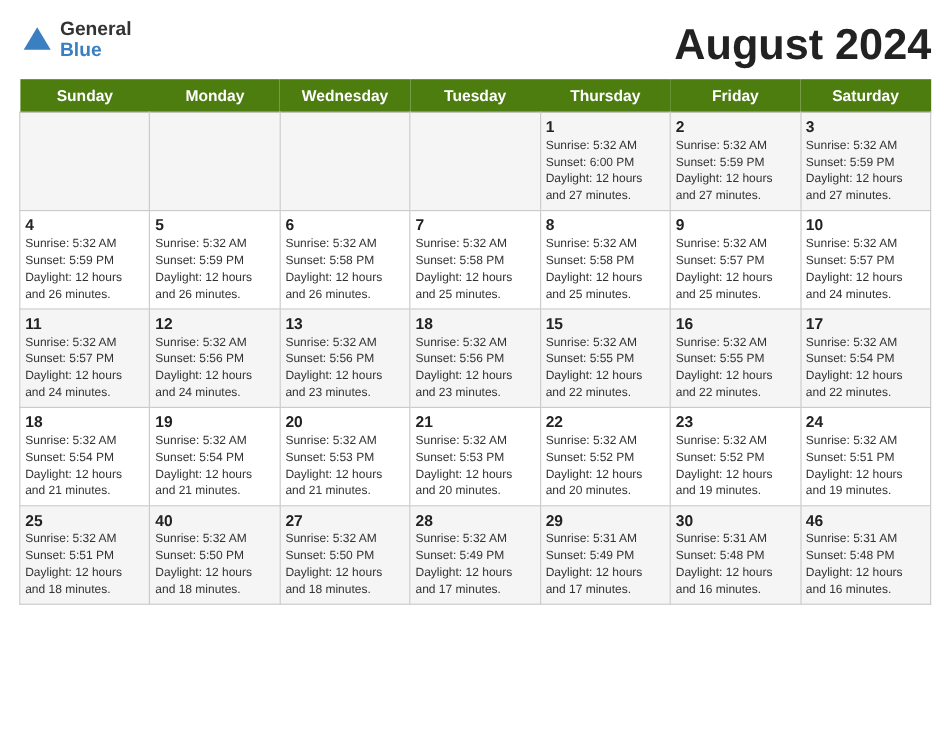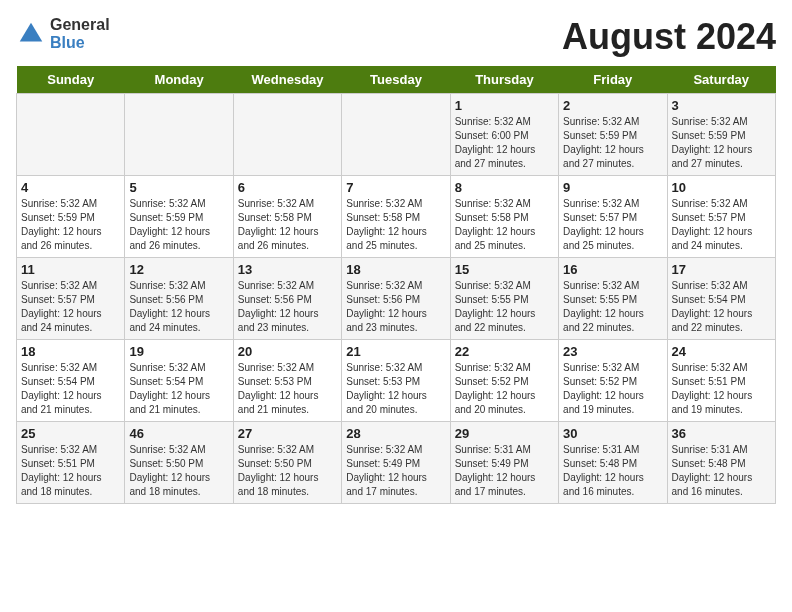--- a/index.html
+++ b/index.html
@@ -282,21 +282,21 @@
         </td>
       </tr>
       <tr>
         <td>
           <span class="day-num">25</span>
           <div class="day-info" style="white-space: pre-line;">Sunrise: 5:32 AM
 Sunset: 5:51 PM
 Daylight: 12 hours and 18 minutes.</div>
         </td>
         <td>
-          <span class="day-num">46</span>
+          <span class="day-num">40</span>
           <div class="day-info" style="white-space: pre-line;">Sunrise: 5:32 AM
 Sunset: 5:50 PM
 Daylight: 12 hours and 18 minutes.</div>
         </td>
         <td>
           <span class="day-num">27</span>
           <div class="day-info" style="white-space: pre-line;">Sunrise: 5:32 AM
 Sunset: 5:50 PM
 Daylight: 12 hours and 18 minutes.</div>
         </td>
@@ -312,20 +312,20 @@
 Sunset: 5:49 PM
 Daylight: 12 hours and 17 minutes.</div>
         </td>
         <td>
           <span class="day-num">30</span>
           <div class="day-info" style="white-space: pre-line;">Sunrise: 5:31 AM
 Sunset: 5:48 PM
 Daylight: 12 hours and 16 minutes.</div>
         </td>
         <td>
-          <span class="day-num">36</span>
+          <span class="day-num">46</span>
           <div class="day-info" style="white-space: pre-line;">Sunrise: 5:31 AM
 Sunset: 5:48 PM
 Daylight: 12 hours and 16 minutes.</div>
         </td>
       </tr>
     </tbody>
 </table>
 
 </body></html>

